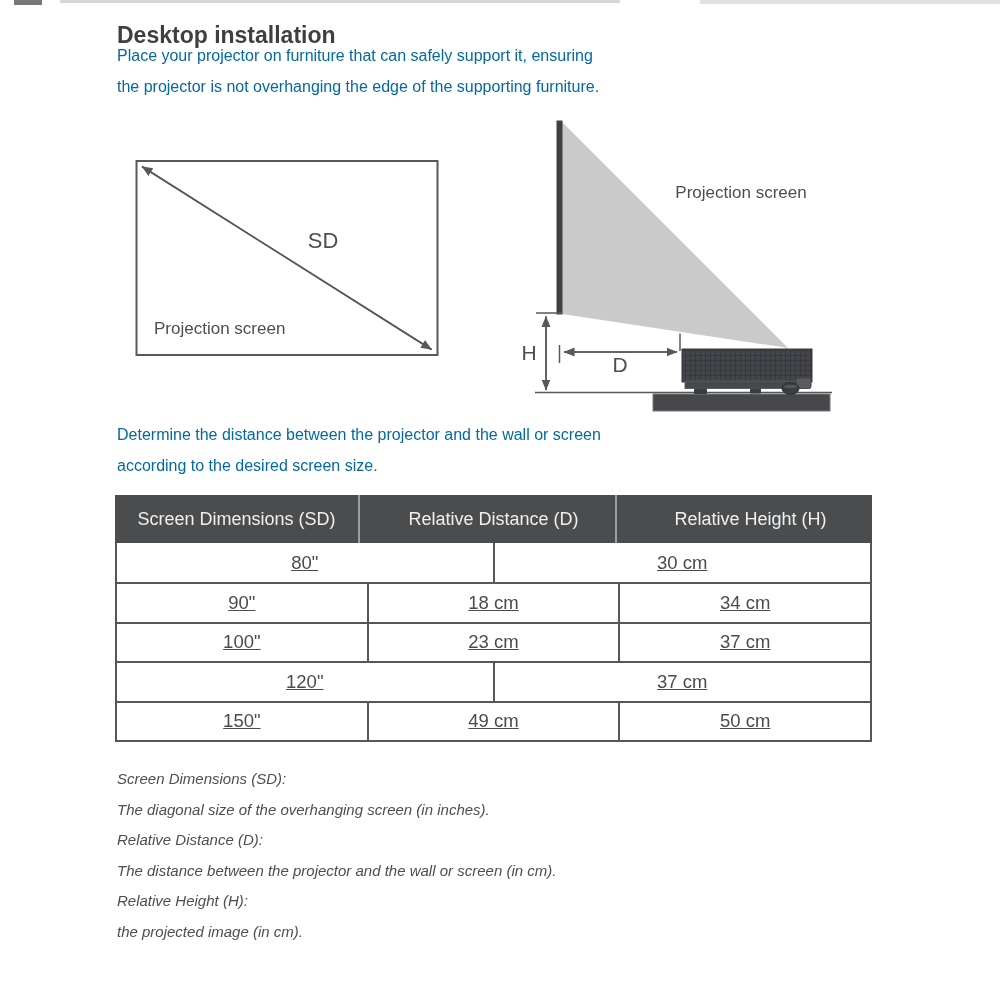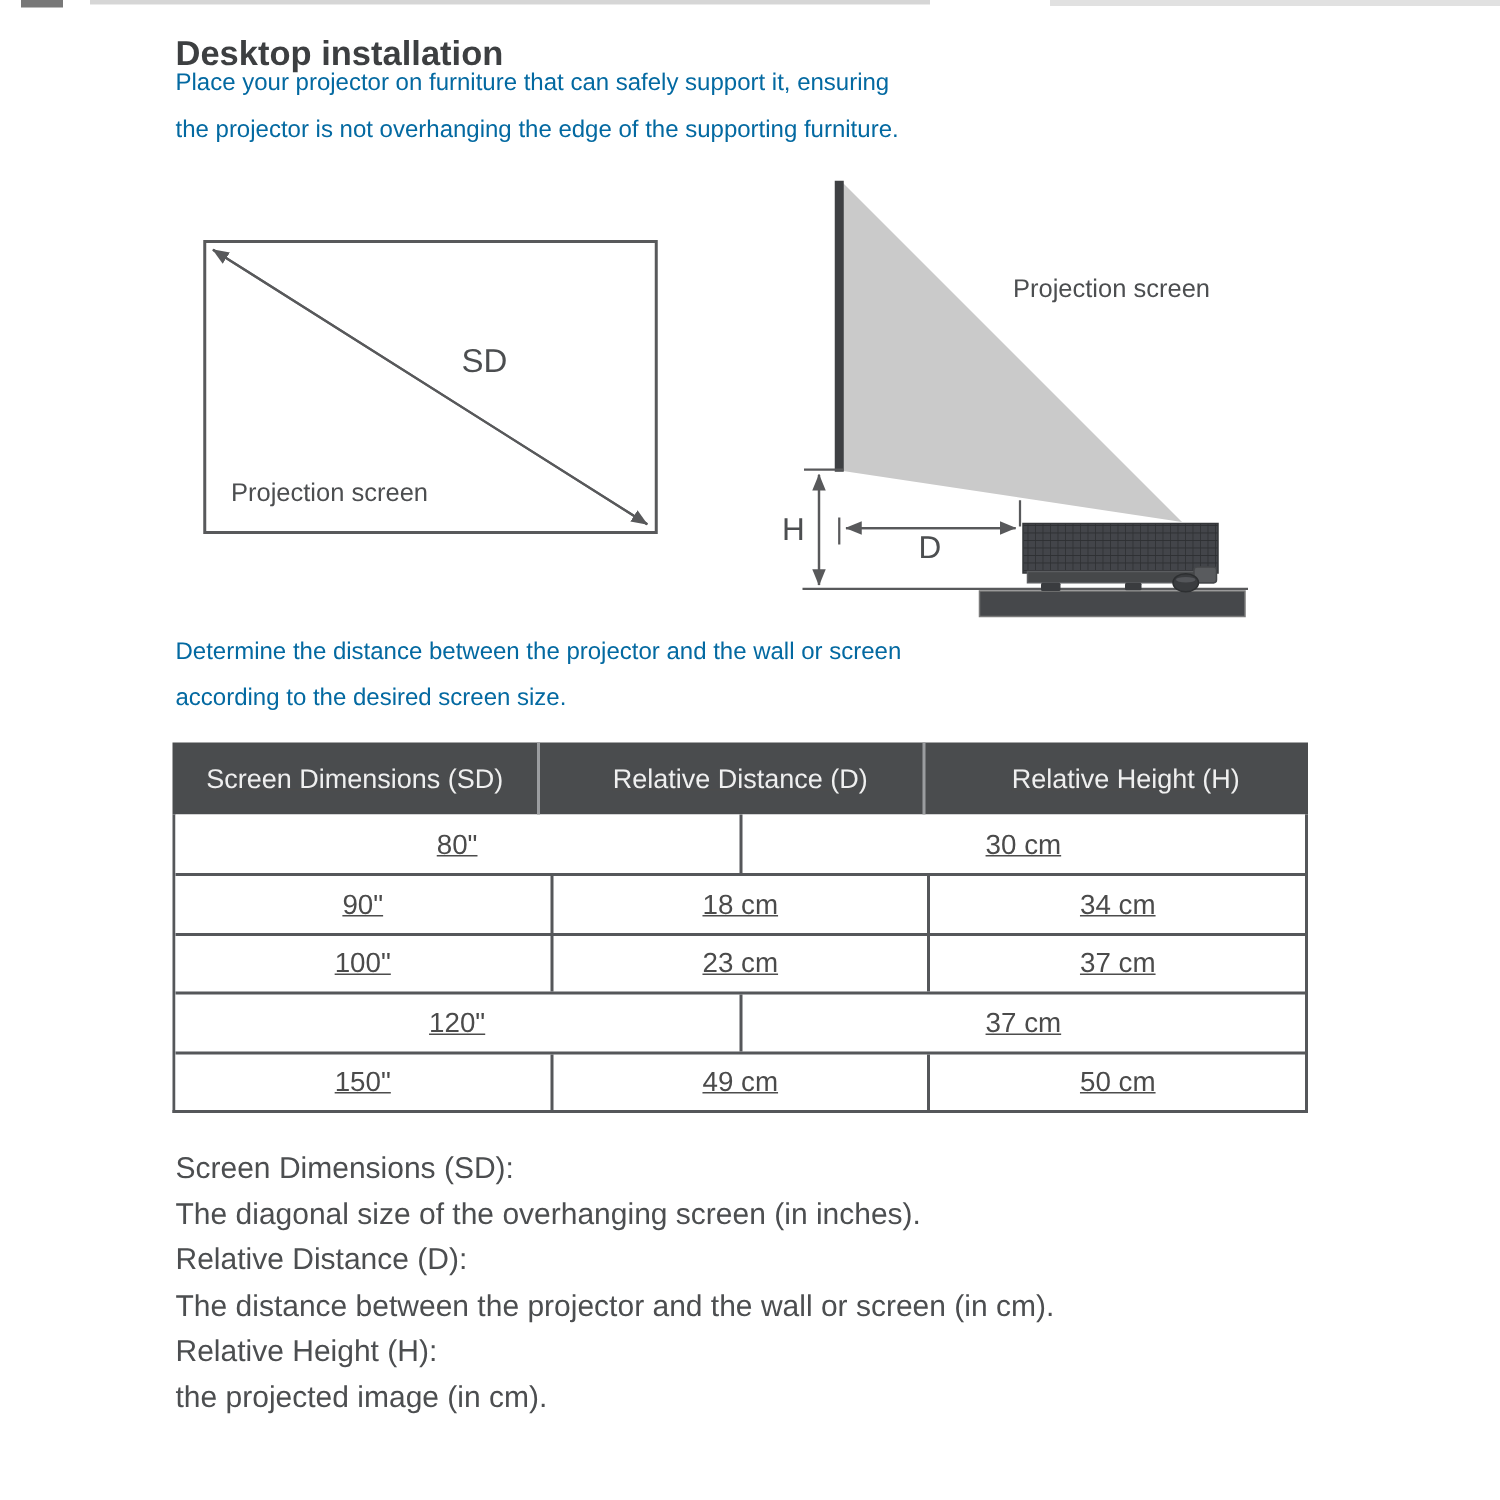--- a/index.html
+++ b/index.html
@@ -9,21 +9,21 @@
   }
   .abs{position:absolute;}
   .artifact{position:absolute;top:0;}
   .h1{
     left:117px;top:20px;font-size:23px;font-weight:bold;color:#3d3f41;line-height:30px;
   }
   .para{left:117px;font-size:16px;color:#0369a1;line-height:31px;}
   .para div{white-space:nowrap;}
   .intro{top:40px;}
   .instruction{top:419px;}
-  .definitions{left:117px;top:764px;font-size:20px;color:#4c4e50;line-height:30.5px;}
+  .definitions{left:117px;top:764px;font-size:15px;color:#4c4e50;line-height:30.5px;font-style:italic;}
   .definitions div{white-space:nowrap;}
 
   svg text{font-family:"Liberation Sans", sans-serif;fill:#4c4e50;}
 
   
   .ptable{left:115px;top:495px;width:757px;text-decoration:underline;}
   .ptable-header{
     display:flex;height:48px;background:#4a4c4e;
   }
   .ptable-header .hcell{

